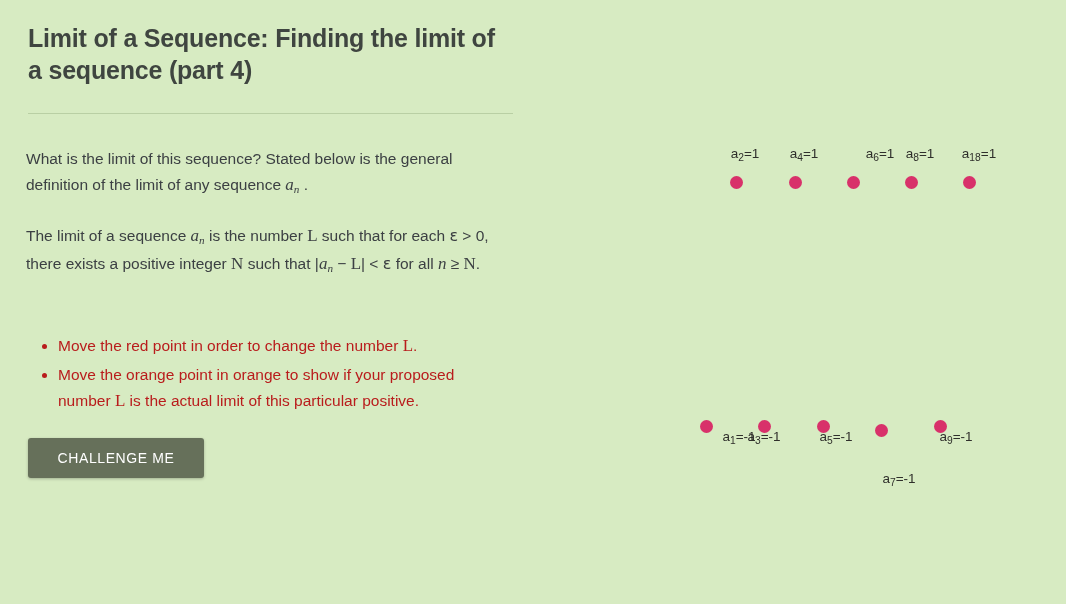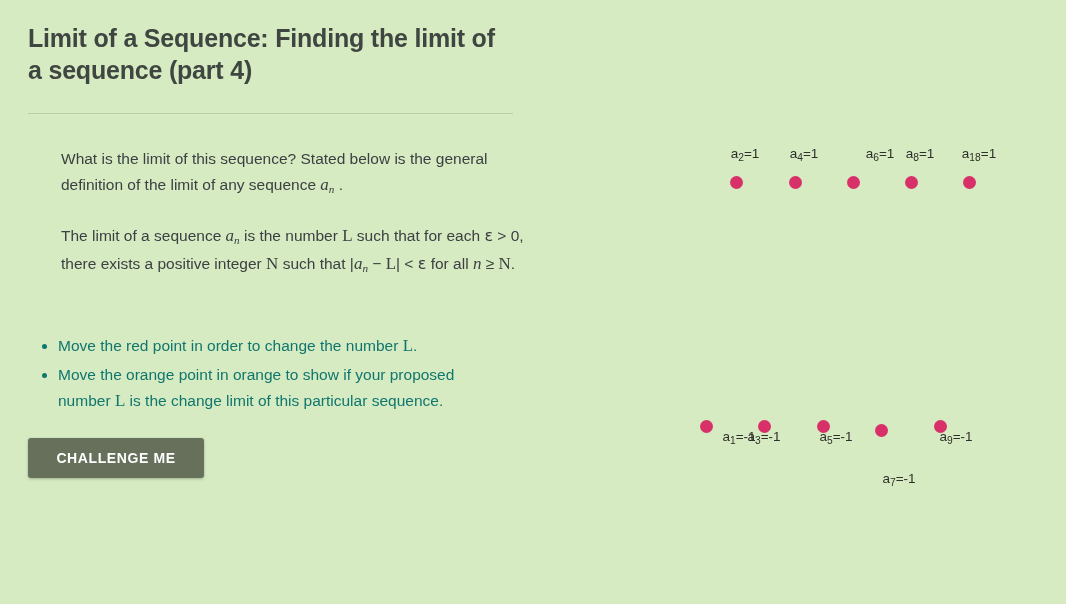--- a/index.html
+++ b/index.html
@@ -43,55 +43,54 @@
     width: 485px; height: 1px;
     background: #b9cfa4;
   }
   .body-para {
     position: absolute;
     left: 26px;
     width: 490px;
     font-size: 15.5px;
     line-height: 1.62;
     color: #3c4043;
-    margin-left: 35px;
   }
   #para-1 { top: 146px; }
   #para-2 { top: 222px; }
   .mi { font-family: "Liberation Serif", serif; font-style: italic; font-size: 17px; }
   .mu { font-family: "Liberation Serif", serif; font-style: normal; font-size: 17px; }
   .sub { font-size: 0.72em; vertical-align: -0.28em; font-style: italic; }
   .greek { font-family: "DejaVu Sans", sans-serif; font-size: 16px; }
 
   #bullets {
     position: absolute;
     left: 30px; top: 332px;
     width: 470px;
     font-size: 15.5px;
     line-height: 1.62;
-    color: #0f766e;
+    color: #b91c1c;
   }
   #bullets ul {
     margin: 0;
     padding-left: 28px;
     list-style-type: disc;
   }
   #bullets li { margin-bottom: 2px; }
 
   #challenge-me-button {
     position: absolute;
     left: 28px; top: 438px;
     width: 176px; height: 40px;
     background: #66705a;
     color: #ffffff;
     border: none;
     border-radius: 3px;
     font-family: "Liberation Sans", sans-serif;
     font-size: 14px;
-    font-weight: bold;
+    font-weight: normal;
     letter-spacing: 0.6px;
     cursor: pointer;
     box-shadow: 0 1px 3px rgba(0,0,0,0.25);
     text-align: center;
     line-height: 40px;
     padding: 0;
   }
 
   
   #graph-panel {
@@ -134,21 +133,21 @@
       <span>What is the limit of this sequence? Stated below is the general definition of the limit of any sequence </span><span class="mi">a</span><span class="mi sub">n</span><span> .</span>
     </div>
 
     <div class="body-para" id="para-2">
       <span>The limit of a sequence </span><span class="mi">a</span><span class="mi sub">n</span><span> is the number </span><span class="mu">L</span><span> such that for each </span><span class="greek">ɛ</span><span> &gt; 0, there exists a positive integer </span><span class="mu">N</span><span> such that |</span><span class="mi">a</span><span class="mi sub">n</span><span> − </span><span class="mu">L</span><span>| &lt; </span><span class="greek">ɛ</span><span> for all </span><span class="mi">n</span><span> ≥ </span><span class="mu">N</span><span>.</span>
     </div>
 
     <div id="bullets">
       <ul>
         <li><span>Move the red point in order to change the number </span><span class="mu">L</span><span>.</span></li>
-        <li><span>Move the orange point in orange to show if your proposed number </span><span class="mu">L</span><span> is the change limit of this particular sequence.</span></li>
+        <li><span>Move the orange point in orange to show if your proposed number </span><span class="mu">L</span><span> is the actual limit of this particular positive.</span></li>
       </ul>
     </div>
 
     <button id="challenge-me-button">CHALLENGE ME</button>
   </div>
 
   <div id="graph-panel">
 
     <div id="sequence-points-top">
         <div class="seq-dot" style="left: 190px; top: 176px;"></div>

